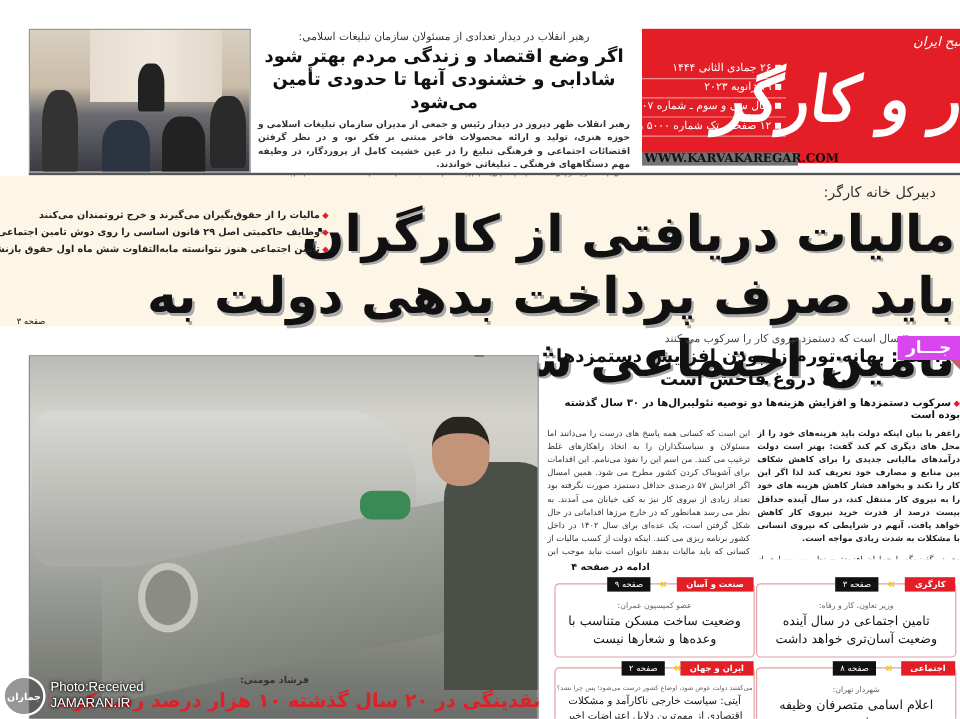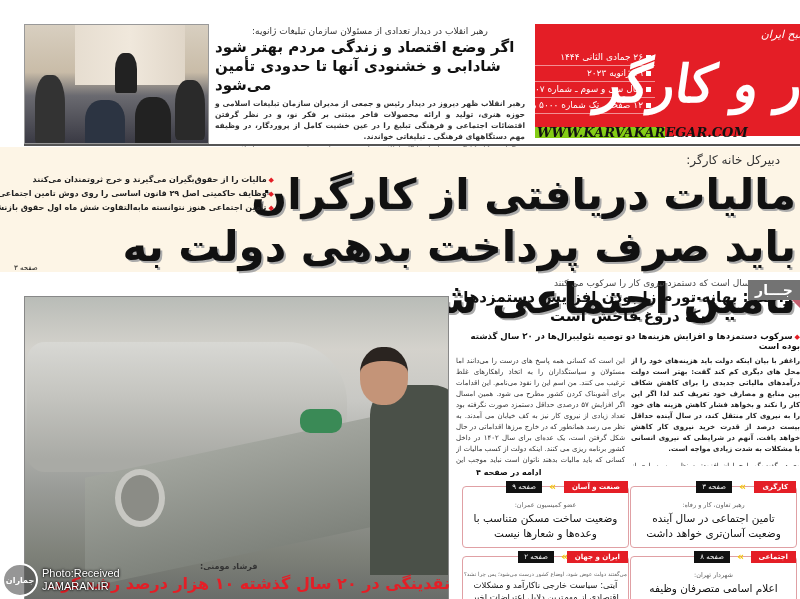--- a/index.html
+++ b/index.html
@@ -7,29 +7,29 @@
   body { font-family: "DejaVu Sans", sans-serif; position: relative; color: #111; }
   .rtl { direction: rtl; }
 
   
   #masthead { position: absolute; left: 535px; top: 24px; width: 316px; height: 112px; background: #e41e26; }
   #masthead .tagline { position: absolute; right: 6px; top: 4px; color: #fff; font-family: "DejaVu Serif", serif; font-size: 11px; font-style: italic; }
   #masthead .logo { position: absolute; right: 8px; top: 20px; color: #fff; font-family: "DejaVu Serif", serif; font-weight: bold; font-size: 52px; line-height: 80px; letter-spacing: -2px; transform: skewX(-8deg); }
   #masthead .info { position: absolute; left: 0; top: 26px; width: 120px; }
   #masthead .info-row { color: #fff; font-size: 9px; line-height: 15px; text-align: right; padding-right: 4px; border-bottom: 1px solid rgba(255,255,255,0.5); white-space: nowrap; overflow: hidden; }
   #masthead .info-row .sq { display: inline-block; width: 5px; height: 5px; background: #fff; margin-left: 3px; vertical-align: middle; }
-  #masthead .site { position: absolute; left: 0; top: 103px; width: 130px; height: 11px; background: #84cc16; color: #111; font-family: "DejaVu Serif", serif; font-size: 13px; line-height: 11px; text-align: left; padding-left: 2px; font-weight: bold; font-style: italic; }
+  #masthead .site { position: absolute; left: 0; top: 103px; width: 130px; height: 11px; background: #737373; color: #111; font-family: "DejaVu Serif", serif; font-size: 10px; line-height: 11px; text-align: left; padding-left: 2px; font-weight: bold; }
 
   
   #top-photo { position: absolute; left: 24px; top: 24px; width: 185px; height: 120px; border: 1px solid #999; background: linear-gradient(180deg, #d8cfc0 0%, #c9bca8 40%, #6a6a70 60%, #3a3a44 100%); overflow: hidden; }
   #top-photo .figure { position: absolute; background: #222; border-radius: 40% 40% 10% 10%; }
   #top-photo .wall { position: absolute; left: 50px; top: 0; width: 110px; height: 60px; background: linear-gradient(90deg, #e6ddd0, #f0e8dc, #e0d6c8); }
   #top-story { position: absolute; left: 215px; top: 26px; width: 310px; }
   #top-story .kicker { font-size: 9px; color: #333; text-align: center; }
-  #top-story .headline { font-size: 15px; font-weight: bold; text-align: left; line-height: 19px; margin-top: 2px; }
+  #top-story .headline { font-size: 15px; font-weight: bold; text-align: center; line-height: 19px; margin-top: 2px; }
   #top-story .body { font-size: 7.5px; line-height: 11px; color: #333; text-align: justify; margin-top: 3px; }
   #top-story .body p { margin-bottom: 2px; }
   #top-story .continued { font-size: 8px; font-weight: bold; text-align: left; }
   .hrule { position: absolute; height: 2px; background: #555; }
 
   
   #main-band { position: absolute; left: 0; top: 147px; width: 800px; height: 125px; background: #fdf5e6; }
   #main-band .kicker { position: absolute; right: 20px; top: 6px; font-size: 12px; color: #333; }
   #main-band .h1 { position: absolute; right: 4px; top: 22px; font-size: 42px; font-weight: 900; font-family: "DejaVu Sans", sans-serif; line-height: 52px; letter-spacing: -1px; text-shadow: 2px 2px 0 #aaa; margin-left: 38px; }
   #main-band .h2 { position: absolute; right: 4px; top: 74px; width: 780px; text-align: right; font-size: 42px; font-weight: 900; line-height: 52px; letter-spacing: -1px; text-shadow: 2px 2px 0 #aaa; }
@@ -44,21 +44,21 @@
   #main-photo .drum { position: absolute; left: 2px; top: 45px; width: 320px; height: 130px; border-radius: 18px 60px 60px 18px; background: linear-gradient(180deg, #d8d8d4, #c5c5c0 40%, #a9aaa5 90%); }
   #main-photo .lathe { position: absolute; left: 60px; top: 150px; width: 290px; height: 110px; background: linear-gradient(180deg, #a2a59e, #7f837c); transform: skewY(-12deg); }
   #main-photo .wheel { position: absolute; left: 90px; top: 172px; width: 50px; height: 58px; border-radius: 50%; border: 6px solid #c7c7c2; background: #8b8c86; }
   #main-photo .worker-body { position: absolute; left: 345px; top: 88px; width: 92px; height: 190px; background: #4a5048; border-radius: 30px 30px 0 0; }
   #main-photo .worker-head { position: absolute; left: 335px; top: 50px; width: 48px; height: 58px; background: #c49478; border-radius: 45%; border-top: 14px solid #2a2420; }
   #main-photo .glove { position: absolute; left: 275px; top: 112px; width: 42px; height: 24px; background: #3a8a56; border-radius: 10px; }
   #main-photo .caption { position: absolute; left: 2px; bottom: 2px; background: #fff; font-size: 7px; font-weight: bold; padding: 1px 4px; }
 
   
   #second-story { position: absolute; left: 456px; top: 278px; width: 344px; }
-  #second-story .tag { position: absolute; right: 0; top: 2px; width: 52px; height: 20px; background: #737373; color: #fff; font-weight: bold; font-size: 14px; text-align: center; line-height: 20px; }
+  #second-story .tag { position: absolute; right: 0; top: 2px; width: 52px; height: 20px; background: #d946ef; color: #fff; font-weight: bold; font-size: 14px; text-align: center; line-height: 20px; }
   #second-story .tag::after { content: ""; position: absolute; right: 0; bottom: -8px; border-left: 8px solid transparent; border-top: 8px solid #c46070; }
   #second-story .kicker { font-size: 9px; color: #444; text-align: center; padding-left: 60px; }
   #second-story .headline { font-size: 15px; font-weight: bold; text-align: center; line-height: 19px; }
   #second-story .sub { font-size: 8.5px; font-weight: bold; text-align: right; margin-top: 5px; }
   #second-story .sub::before { content: "◆"; color: #e41e26; font-size: 7px; margin-left: 2px; }
   #second-story .cols { display: flex; flex-direction: row-reverse; gap: 6px; margin-top: 5px; }
   #second-story .col { flex: 1; font-size: 7px; line-height: 11px; color: #333; text-align: justify; }
   #second-story .col.bold { font-weight: bold; color: #222; }
   #second-story .col p { margin-bottom: 6px; }
   #second-story .continued { font-size: 8px; font-weight: bold; text-align: left; margin-top: 2px; }
@@ -99,21 +99,21 @@
 <div id="top-photo">
   <div class="wall"></div>
   <div class="figure" style="left:90px;top:28px;width:22px;height:40px;"></div>
   <div class="figure" style="left:10px;top:50px;width:30px;height:70px;background:#333;"></div>
   <div class="figure" style="left:60px;top:75px;width:40px;height:50px;background:#2c3442;"></div>
   <div class="figure" style="left:110px;top:72px;width:36px;height:50px;background:#222;"></div>
   <div class="figure" style="left:150px;top:55px;width:30px;height:60px;background:#2a2a2a;"></div>
 </div>
 
 <div id="top-story" class="rtl">
-  <div class="kicker">رهبر انقلاب در دیدار تعدادی از مسئولان سازمان تبلیغات ژانویه:</div>
+  <div class="kicker">رهبر انقلاب در دیدار تعدادی از مسئولان سازمان تبلیغات اسلامی:</div>
   <div class="headline">
     <div>اگر وضع اقتصاد و زندگی مردم بهتر شود</div>
     <div>شادابی و خشنودی آنها تا حدودی تأمین می‌شود</div>
   </div>
   <div class="body">
     <p style="font-weight:bold;">رهبر انقلاب ظهر دیروز در دیدار رئیس و جمعی از مدیران سازمان تبلیغات اسلامی و حوزه هنری، تولید و ارائه محصولات فاخر مبتنی بر فکر نو، و در نظر گرفتن اقتضائات اجتماعی و فرهنگی تبلیغ را در عین خشیت کامل از پروردگار، در وظیفه مهم دستگاههای فرهنگی ـ تبلیغاتی خواندند.</p>
     <p style="max-height:44px;overflow:hidden;">به گزارش کاروکارگر به نقل از پایگاه اطلاع رسانی دفتر مقام معظم رهبری، رهبر انقلاب ضمن قدردانی از اقدامات خوبی که در سازمان تبلیغات اسلامی انجام گرفته است با استناد به آیات قرآنی، خشیت از پروردگار به معنای ملاحظه رعایت و مراقبت در امور ضروری و همیشگی فعالان عرصه فرهنگ و تبلیغ دانستند و افزودند دستگاهها و عناصر فرهنگی ـ تبلیغی باید کاملاً مراقب باشند که حرف خدا در هیچ شرایطی زمین نماند و در این زمینه نباید از جنجال و هوچی گری و اتهامات ترسید.</p>
   </div>
   <div class="continued">ادامه در صفحه ۲</div>
 </div>
@@ -161,21 +161,21 @@
   </div>
   <div class="continued" style="padding-left:20px;">ادامه در صفحه ۴</div>
 </div>
 
 <div class="box rtl" style="left:630px;top:486px;height:62px;">
   <div class="tabbar">
     <span class="cat">کارگری</span>
     <span class="chev" style="right:50px;">»</span>
     <span class="pg" style="right:64px;">صفحه ۳</span>
   </div>
-  <div class="kick">رهبر تعاون، کار و رفاه:</div>
+  <div class="kick">وزیر تعاون، کار و رفاه:</div>
   <div class="title">تامین اجتماعی در سال آینده وضعیت آسان‌تری خواهد داشت</div>
 </div>
 
 <div class="box rtl" style="left:462px;top:486px;height:62px;">
   <div class="tabbar">
     <span class="cat">صنعت و آسان</span>
     <span class="chev" style="right:72px;">»</span>
     <span class="pg" style="right:86px;">صفحه ۹</span>
   </div>
   <div class="kick">عضو کمیسیون عمران:</div>

